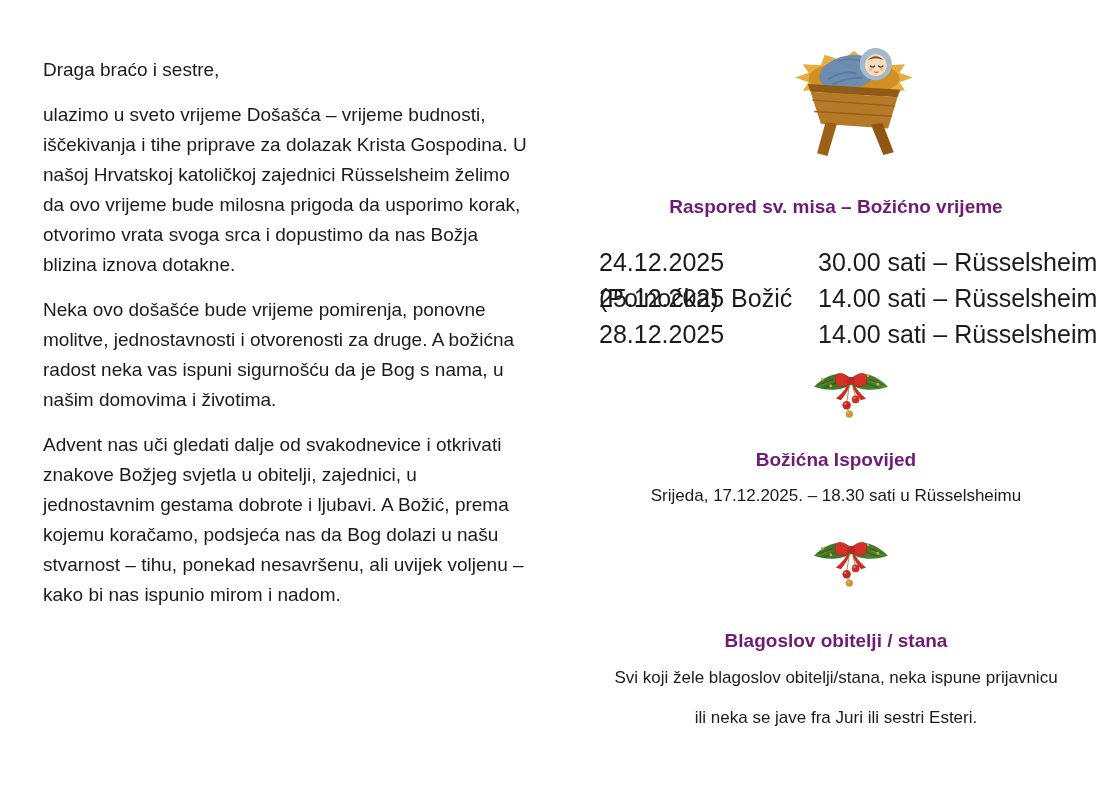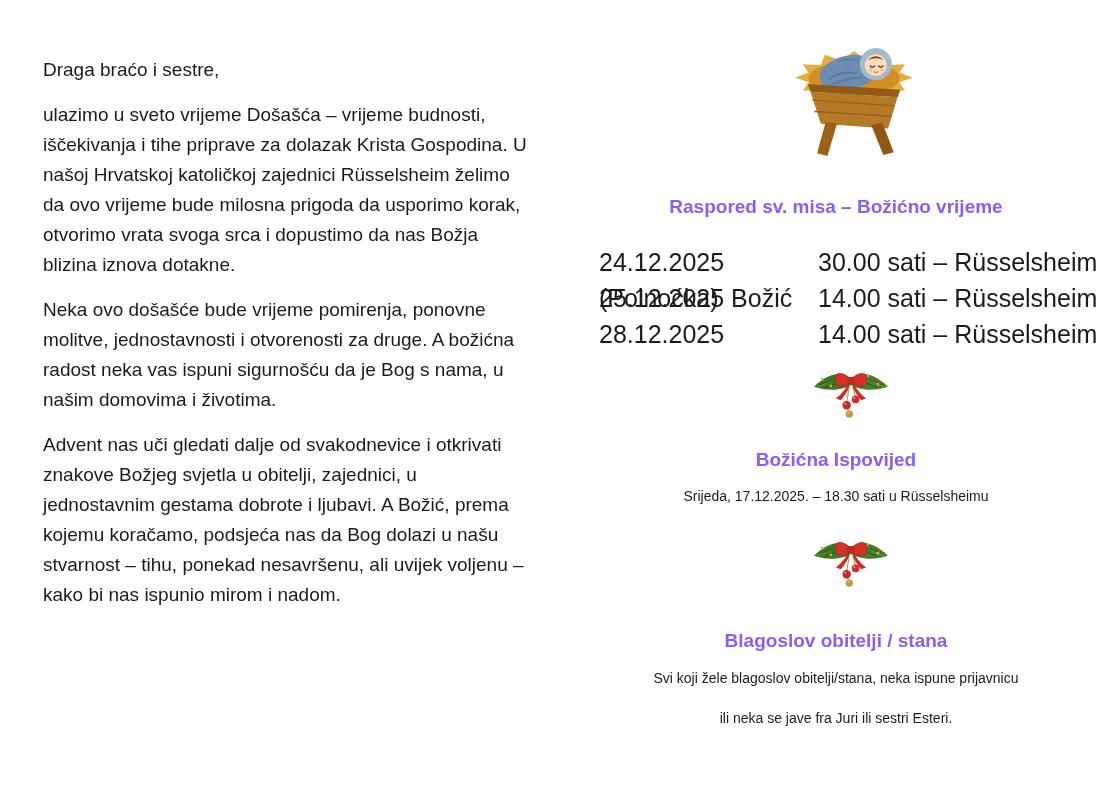--- a/index.html
+++ b/index.html
@@ -10,29 +10,29 @@
   
   .left-col{position:absolute;left:27px;top:55px;width:545px;}
   .left-col p{margin:0 0 15px 0;font-size:19px;line-height:30px;white-space:pre-line;}
   
   .right-col{position:absolute;left:558px;top:0;width:524px;text-align:center;}
   .illus{line-height:0;}
   .illus svg{display:inline-block;}
   .illus-manger{margin-top:30px;transform:translateX(18px);}
   .illus-garland-1{margin-top:12px;transform:translateX(15px);}
   .illus-garland-2{margin-top:22px;transform:translateX(15px);}
-  .sec-title{font-size:19px;font-weight:bold;color:#8b5cf6;line-height:22px;}
+  .sec-title{font-size:19px;font-weight:bold;color:#701a75;line-height:22px;}
   .title-mass{margin-top:38px;}
   .title-confession{margin-top:26px;text-align:center;}
   .title-blessing{margin-top:38px;}
   .schedule{margin-top:26px;text-align:left;padding-left:25px;}
   .sched-row{display:flex;height:36px;line-height:36px;font-size:25px;}
   .sched-date{flex:0 0 219px;}
   .sched-time{flex:1;}
-  .detail{font-size:14px;line-height:30px;white-space:pre-line;}
+  .detail{font-size:17px;line-height:30px;white-space:pre-line;}
   .detail-confession{margin-top:10px;}
   .detail-blessing{margin-top:6px;line-height:40px;}
 </style>
 </head>
 <body>
 
 <div class="page">
 
   <div class="left-col">
     <p>Draga braćo i sestre,</p>

